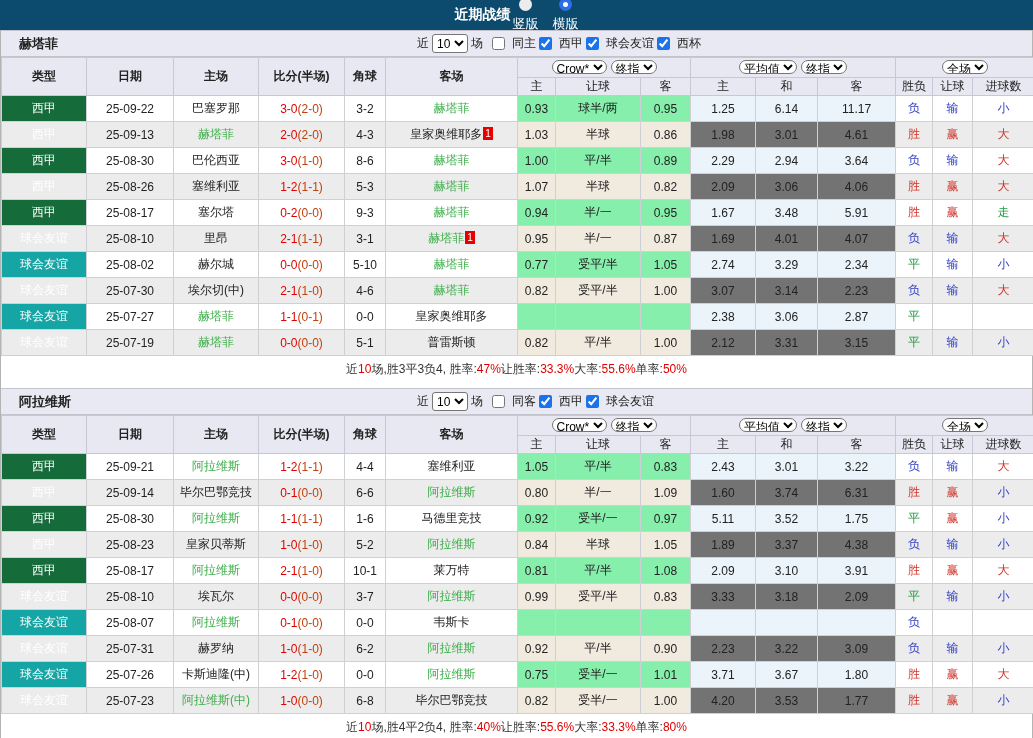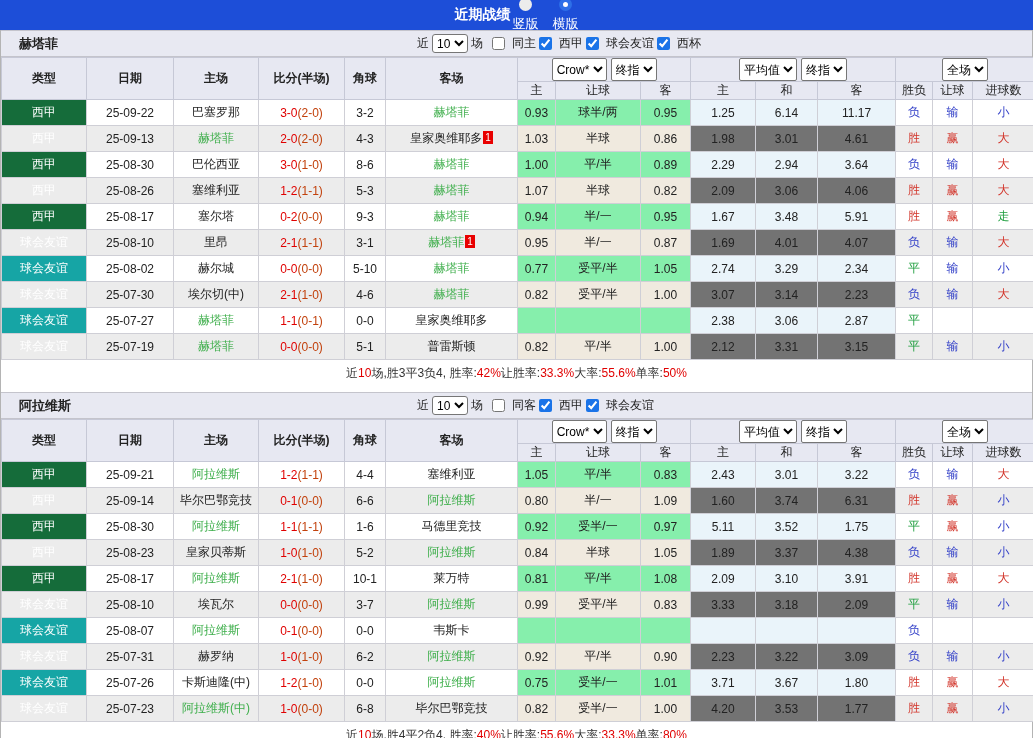--- a/index.html
+++ b/index.html
@@ -1,19 +1,19 @@
 <!DOCTYPE html>
 <html><head>
 <meta charset="utf-8">
 <style>
   * { margin:0; padding:0; box-sizing:border-box; }
   body { background:#fff; font-family:"Liberation Sans","DejaVu Sans",sans-serif; }
   .page { width:1033px; height:738px; background:#fff; overflow:hidden; }
 
-  .topbar { height:30px; background:#1d4ed8; display:flex; align-items:center; justify-content:center; gap:2px; color:#fff; }
+  .topbar { height:30px; background:#0c4a6e; display:flex; align-items:center; justify-content:center; gap:2px; color:#fff; }
   .topbar .title { font-size:14px; font-weight:bold; }
   .radio-group { display:flex; align-items:center; gap:14px; }
   .radio-item { display:flex; align-items:center; gap:4px; font-size:13px; cursor:pointer;flex-direction:column; }
   .radio-dot { width:13px; height:13px; border-radius:50%; background:#ececec; }
   .radio-dot.checked { background:#fff; border:4px solid #2D6FE8; }
 
   .content { border-left:1px solid #b4b4b4; border-right:1px solid #b4b4b4; }
 
   .team-row { position:relative; height:27px; background:#E8E9F2; border-top:1px solid #c4c4cc; border-bottom:1px solid #c4c4cc; display:flex; align-items:center; }
   .team-name { font-size:13px; font-weight:bold; color:#222; margin-left:18px; }
@@ -23,21 +23,21 @@
   .cb-item { display:flex; align-items:center;gap:6px; }
   .cb-item input { width:13px; height:13px; accent-color:#1A73E8; margin:0 1px 0 3px; }
   .cb-item:first-of-type input { margin-left:6px; }
 
   table { width:100%; border-collapse:collapse; table-layout:fixed; }
   th, td { border:1px solid #cfcfd6; text-align:center; font-size:12px; font-weight:normal; color:#222; overflow:hidden; white-space:nowrap; }
   thead th { background:#E7E8F2; border-color:#c6c8d6; }
   tr.hrowA th { height:20px; }
   tr.hrowB th { height:14px; }
   thead th.main { font-size:12px;font-weight:bold; }
-  thead select { font-size:12px; height:23px; border:1px solid #767676; border-radius:2px; background:#fff; margin:0 2px;text-align:center; }
+  thead select { font-size:12px; height:14px; border:1px solid #767676; border-radius:9px; background:#fff; margin:0 2px; }
   tbody td { height:26px; background:#fff; }
   tbody tr.even td { background:#ECECEC; }
   tbody td.odds { background:#86efac; }
   tbody tr.even td.odds { background:#F0EADF; }
   tbody td.avg { background:#EAF4FA; }
   tbody tr.even td.avg { background:#737373; }
   tbody td.liga { background:#156C3A; color:#fff; }
   tbody td.fri { background:#16A5A5; color:#fff; }
   .hl { color:#3DAE4A; }
   .ft { color:#E00000; }
@@ -306,21 +306,21 @@
               <td><span class="res-g">平</span></td>
               <td><span class="res-b">输</span></td>
               <td><span class="res-b">小</span></td>
             </tr>
           </tbody>
         </table>
         <div class="summary">
           <span>近</span>
           <span class="red">10</span>
           <span>场,胜3平3负4, 胜率:</span>
-          <span class="red">42%</span>
+          <span class="red">47%</span>
           <span> 让胜率:</span>
           <span class="red">33.3%</span>
           <span> 大率:</span>
           <span class="red">55.6%</span>
           <span> 单率:</span>
           <span class="red">50%</span>
         </div>
       </div>
       <div class="gap"></div>
       <div class="section">

